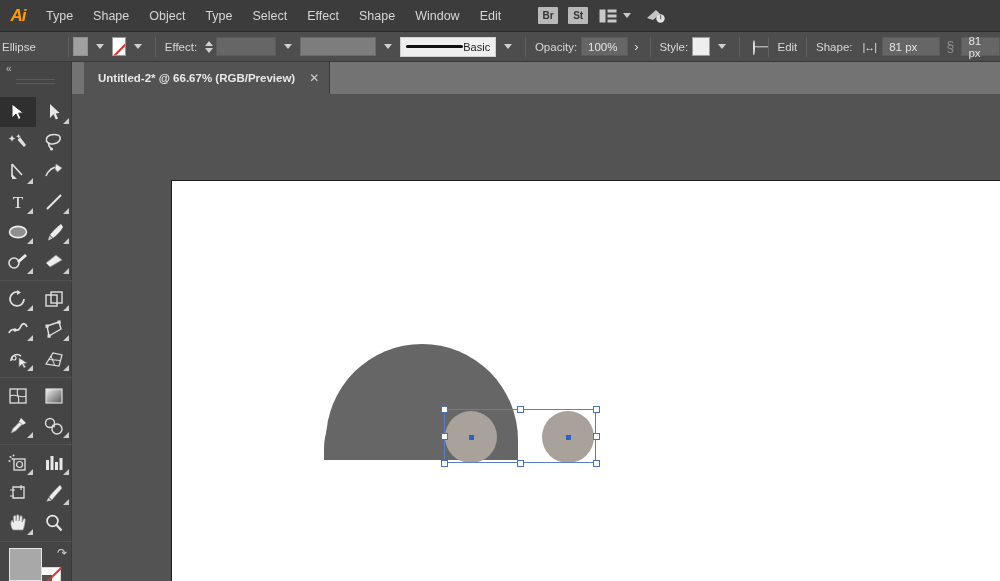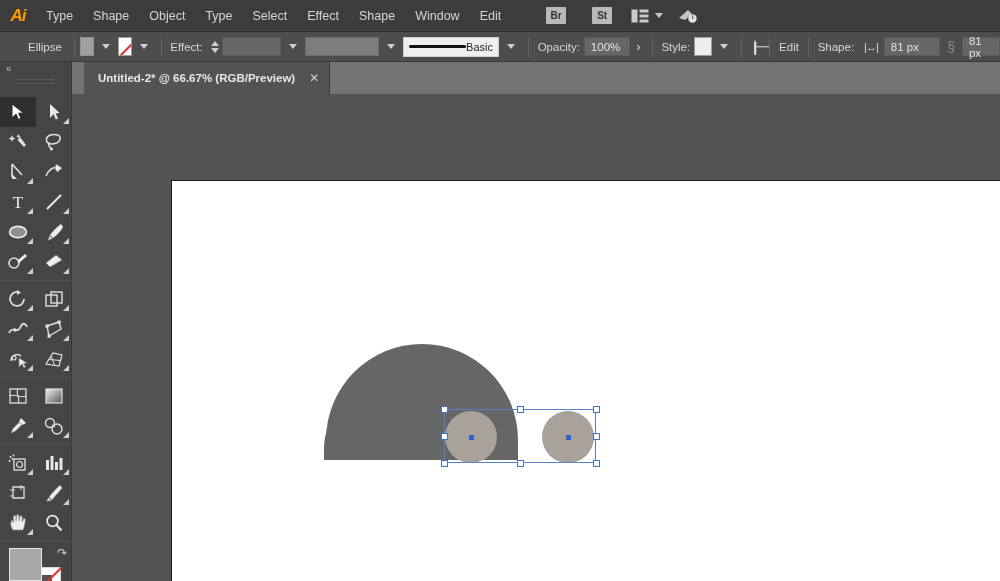--- a/index.html
+++ b/index.html
@@ -24,39 +24,39 @@
     width:36px; height:32px; display:flex; align-items:center; justify-content:center;
     color:#ff9a00; font-weight:bold; font-size:17px; font-style:italic;
     letter-spacing:-1px;
   }
   .menu-item {
     padding:0 10px; height:32px; line-height:32px; color:#d6d6d6; font-size:12.5px;
     white-space:nowrap;
   }
   .menubar-spacer { flex:0 0 22px; }
   .mb-btn {
-    width:20px; height:17px; margin:0 13px;
+    width:20px; height:17px; margin:0 5px;
     background:#b9b9b9; color:#333; font-size:10px; font-weight:bold;
     display:flex; align-items:center; justify-content:center;
     border-radius:1px;
   }
   .mb-icon { display:flex; align-items:center; margin-left:6px; }
   .chev { width:0;height:0;border-left:4px solid transparent;border-right:4px solid transparent;border-top:5px solid #c9c9c9; margin-left:6px; }
 
   
   .ctrlbar {
     position:absolute; left:0; top:32px; width:1000px; height:30px;
     background:#4d4d4d;
     display:flex; align-items:center;
     border-bottom:1px solid #3a3a3a;
     font-size:11.5px;
   }
   .ctrl-sep { width:1px; height:20px; background:#606060; margin:0 5px; }
   .ctrl-label { color:#d8d8d8; white-space:nowrap; padding:0 4px; }
-  .ctrl-obj-name { width:86px; padding-left:28px; color:#d8d8d8; }
+  .ctrl-obj-name { width:86px; padding-left:2px; color:#d8d8d8; }
   .swatch {
     width:19px; height:19px; border:1px solid #8f8f8f; background:#a0a0a0;
   }
   .swatch-none {
     width:19px; height:19px; border:1px solid #9a9a9a; background:#fff; position:relative; overflow:hidden;
   }
   .swatch-none::after {
     content:""; position:absolute; left:-4px; top:8px; width:28px; height:2px;
     background:#e03030; transform:rotate(-45deg);
   }

